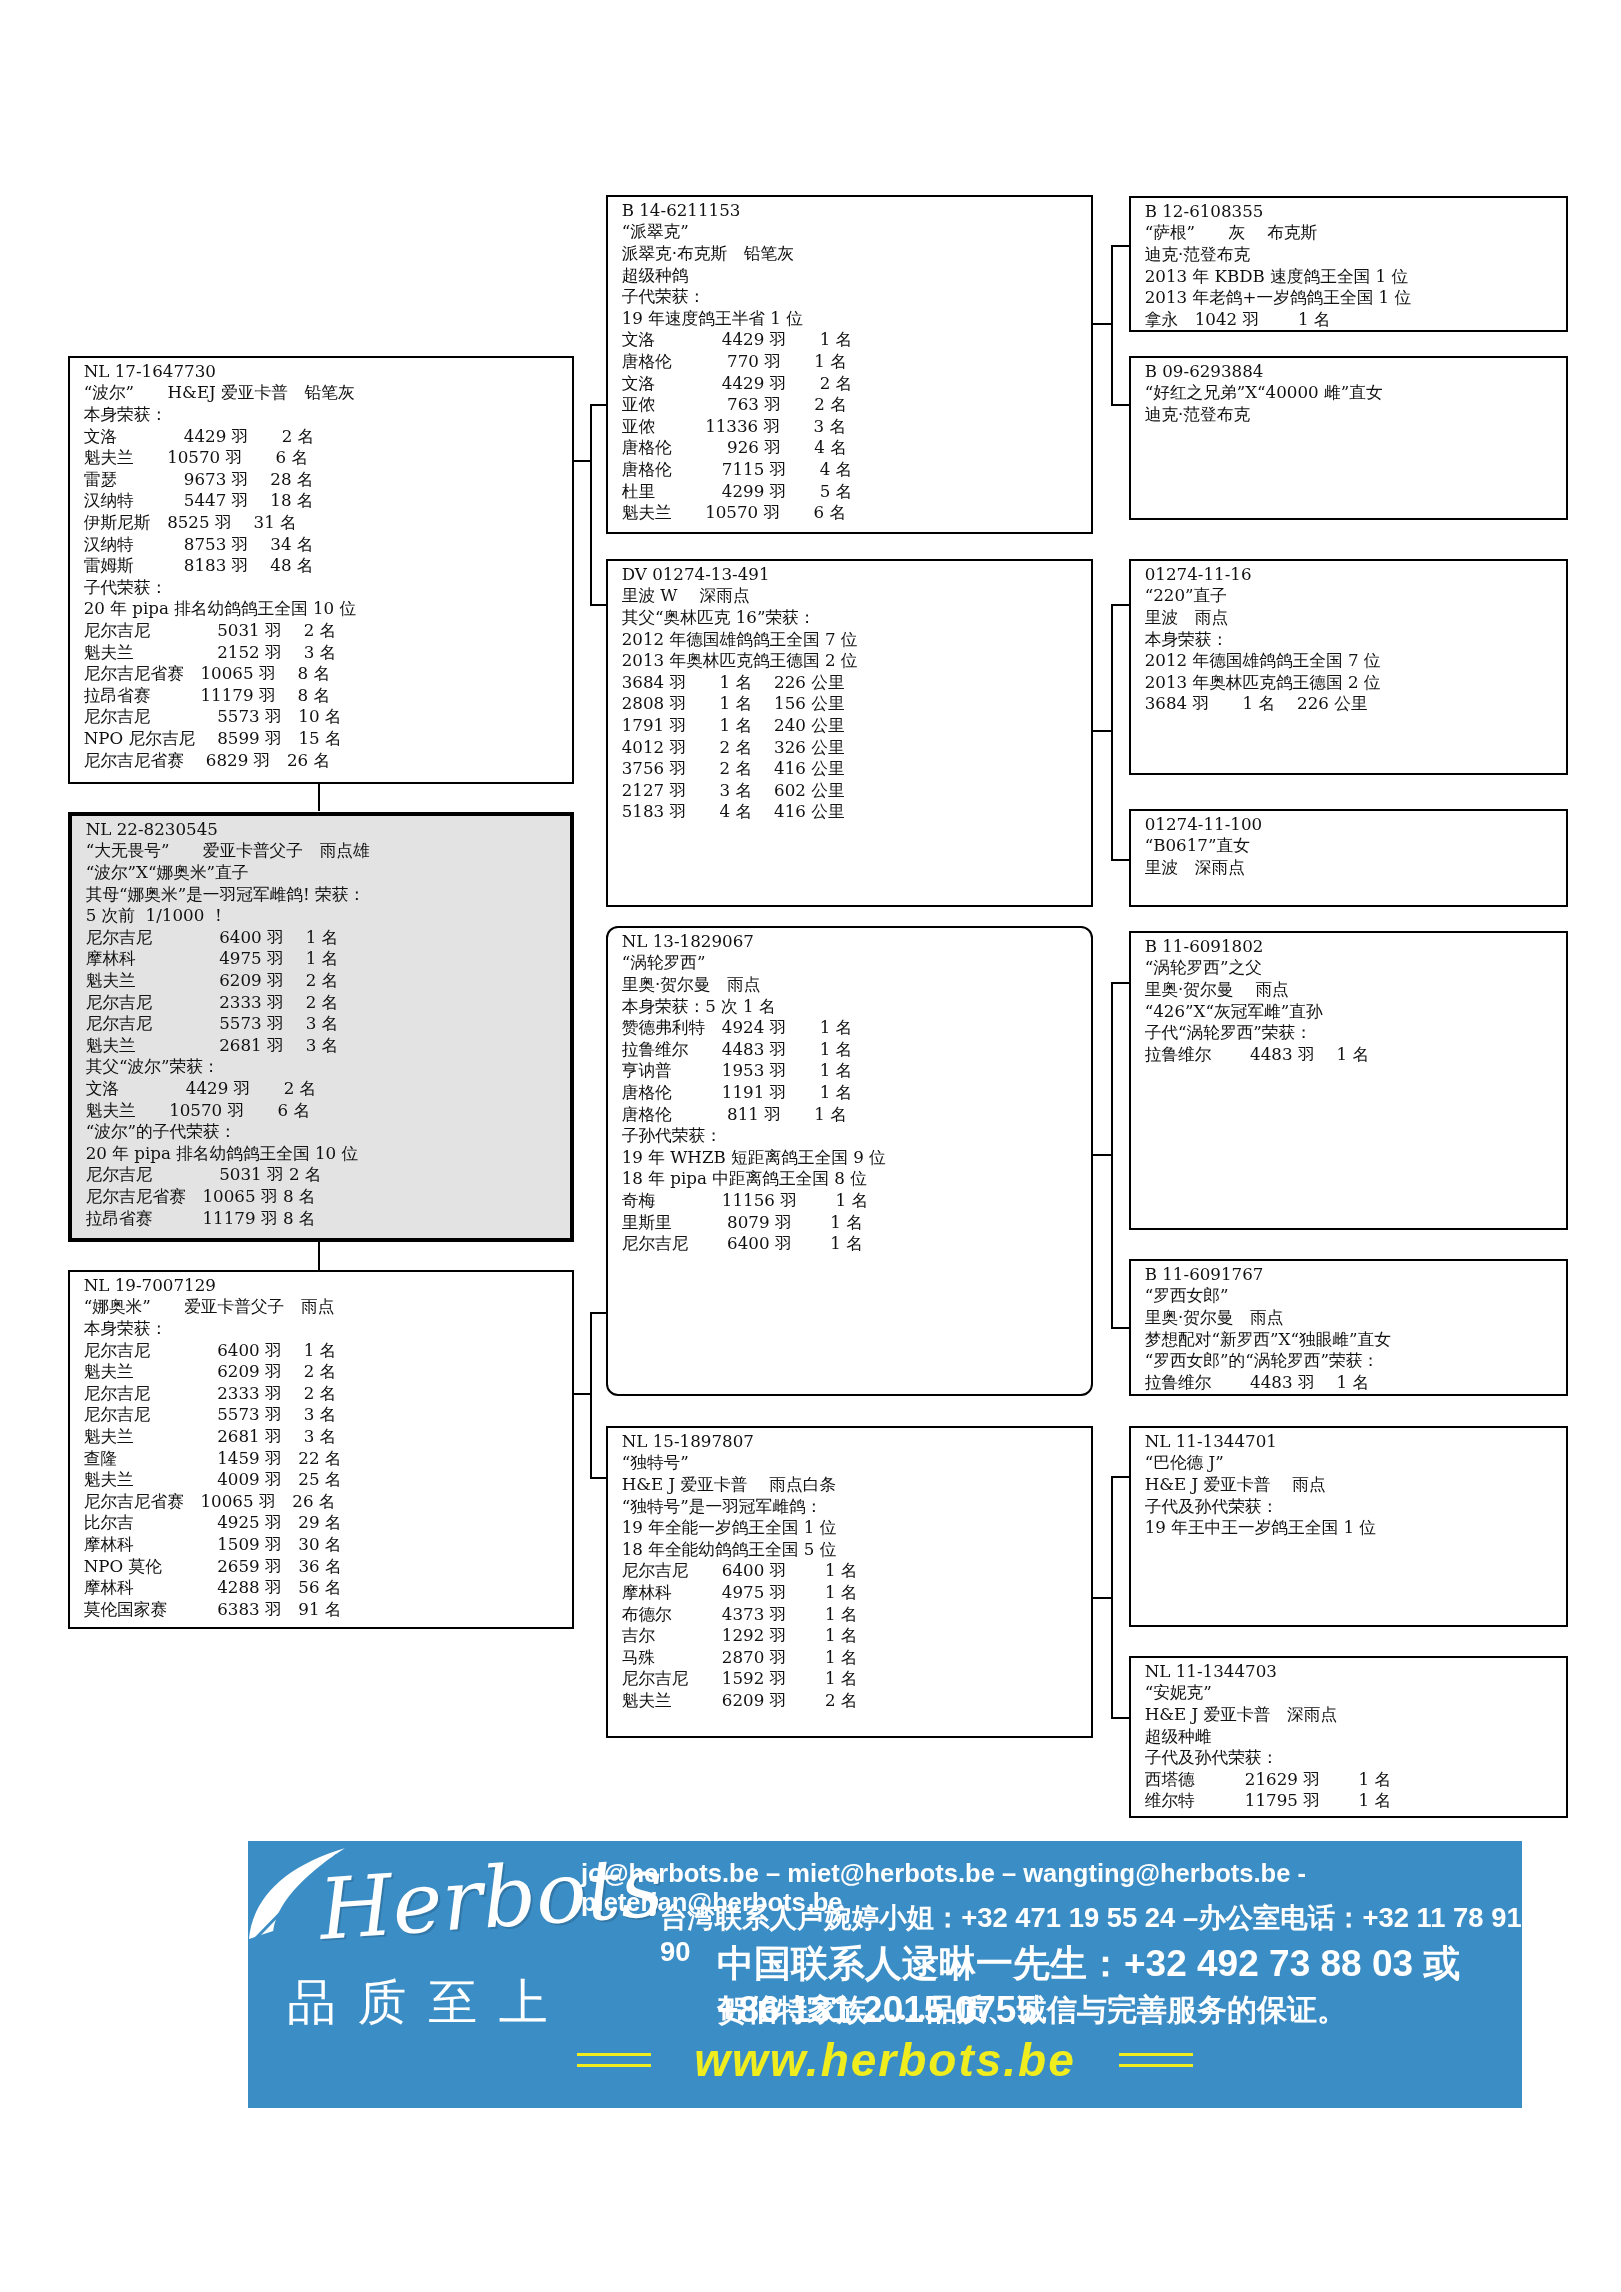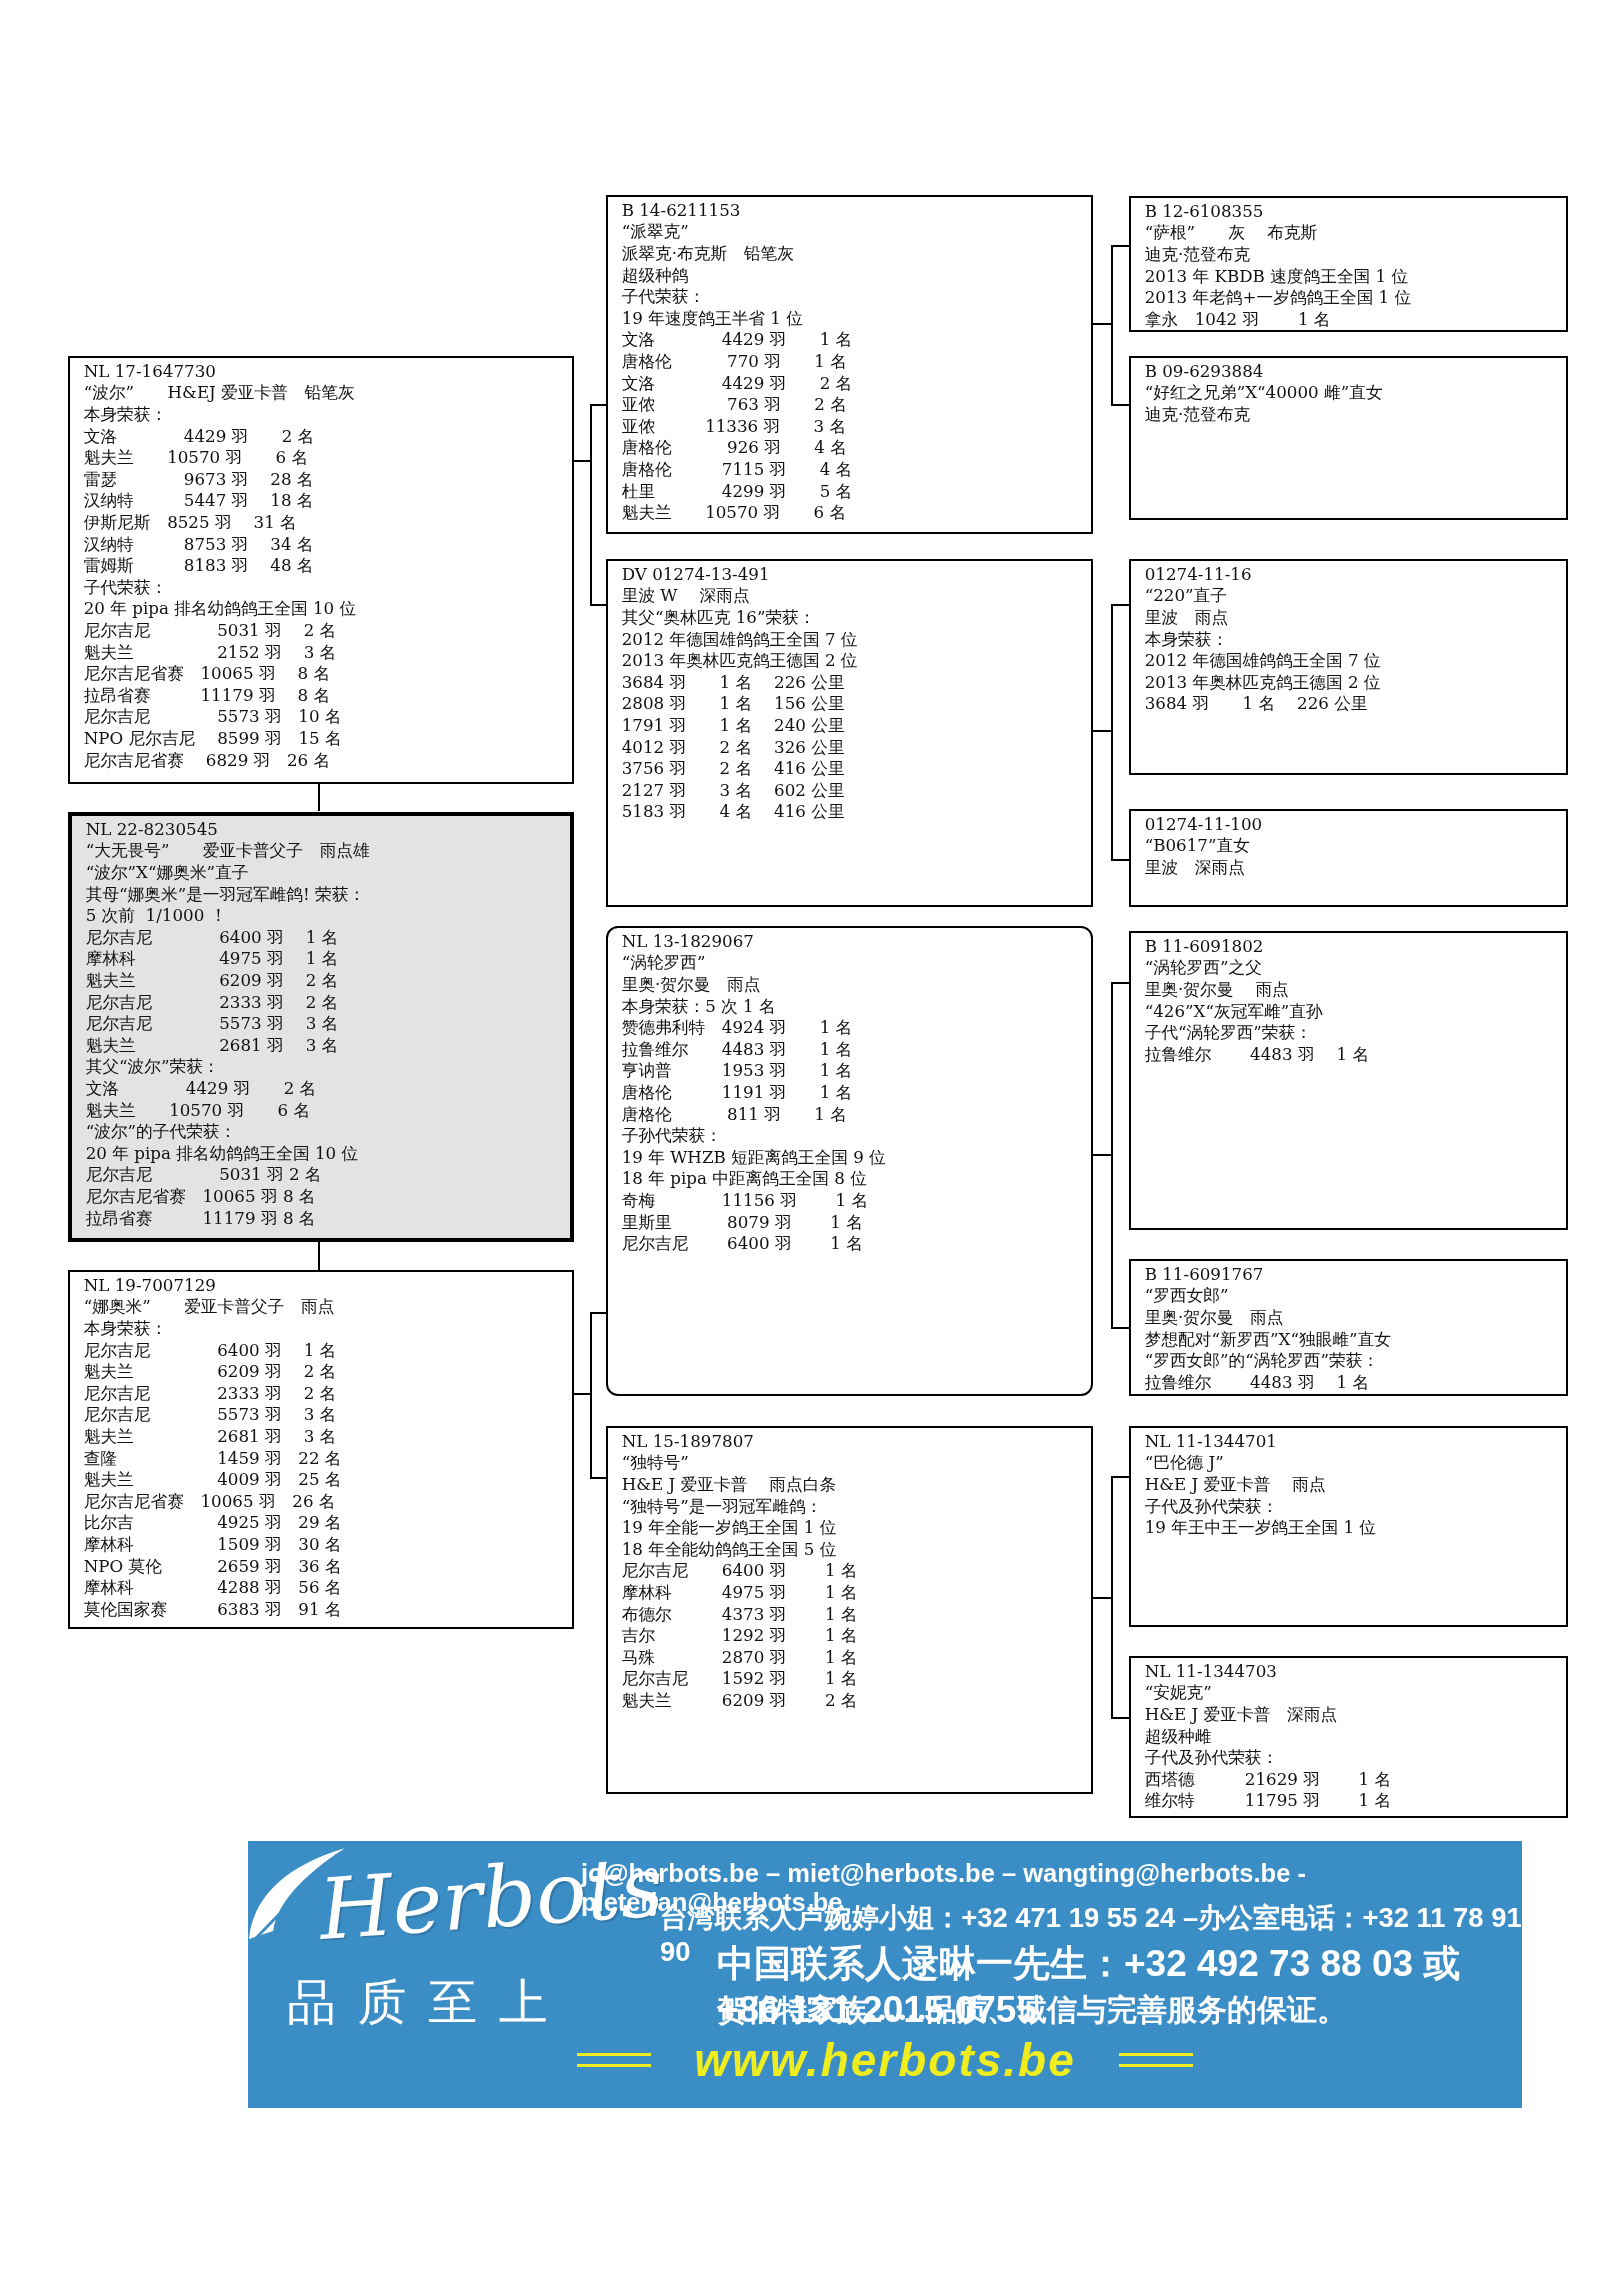--- a/index.html
+++ b/index.html
@@ -140,21 +140,21 @@
         <div class="bl">亨讷普　　　1953 羽　　1 名</div>
         <div class="bl">唐格伦　　　1191 羽　　1 名</div>
         <div class="bl">唐格伦　　　 811 羽　　1 名</div>
         <div class="bl">子孙代荣获：</div>
         <div class="bl">19 年 WHZB 短距离鸽王全国 9 位</div>
         <div class="bl">18 年 pipa 中距离鸽王全国 8 位</div>
         <div class="bl">奇梅　　　　11156 羽　　 1 名</div>
         <div class="bl">里斯里　　　 8079 羽　　 1 名</div>
         <div class="bl">尼尔吉尼　　 6400 羽　　 1 名</div>
       </div>
-      <div class="box" style="left: 606px; top: 1426px; width: 487px; height: 368px;">
+      <div class="box" style="left: 606px; top: 1426px; width: 487px; height: 312px;">
         <div class="bl">NL 15-1897807</div>
         <div class="bl">“独特号”</div>
         <div class="bl">H&amp;E J 爱亚卡普　 雨点白条</div>
         <div class="bl">“独特号”是一羽冠军雌鸽：</div>
         <div class="bl">19 年全能一岁鸽王全国 1 位</div>
         <div class="bl">18 年全能幼鸽鸽王全国 5 位</div>
         <div class="bl">尼尔吉尼　　6400 羽　　 1 名</div>
         <div class="bl">摩林科　　　4975 羽　　 1 名</div>
         <div class="bl">布德尔　　　4373 羽　　 1 名</div>
         <div class="bl">吉尔　　　　1292 羽　　 1 名</div>

